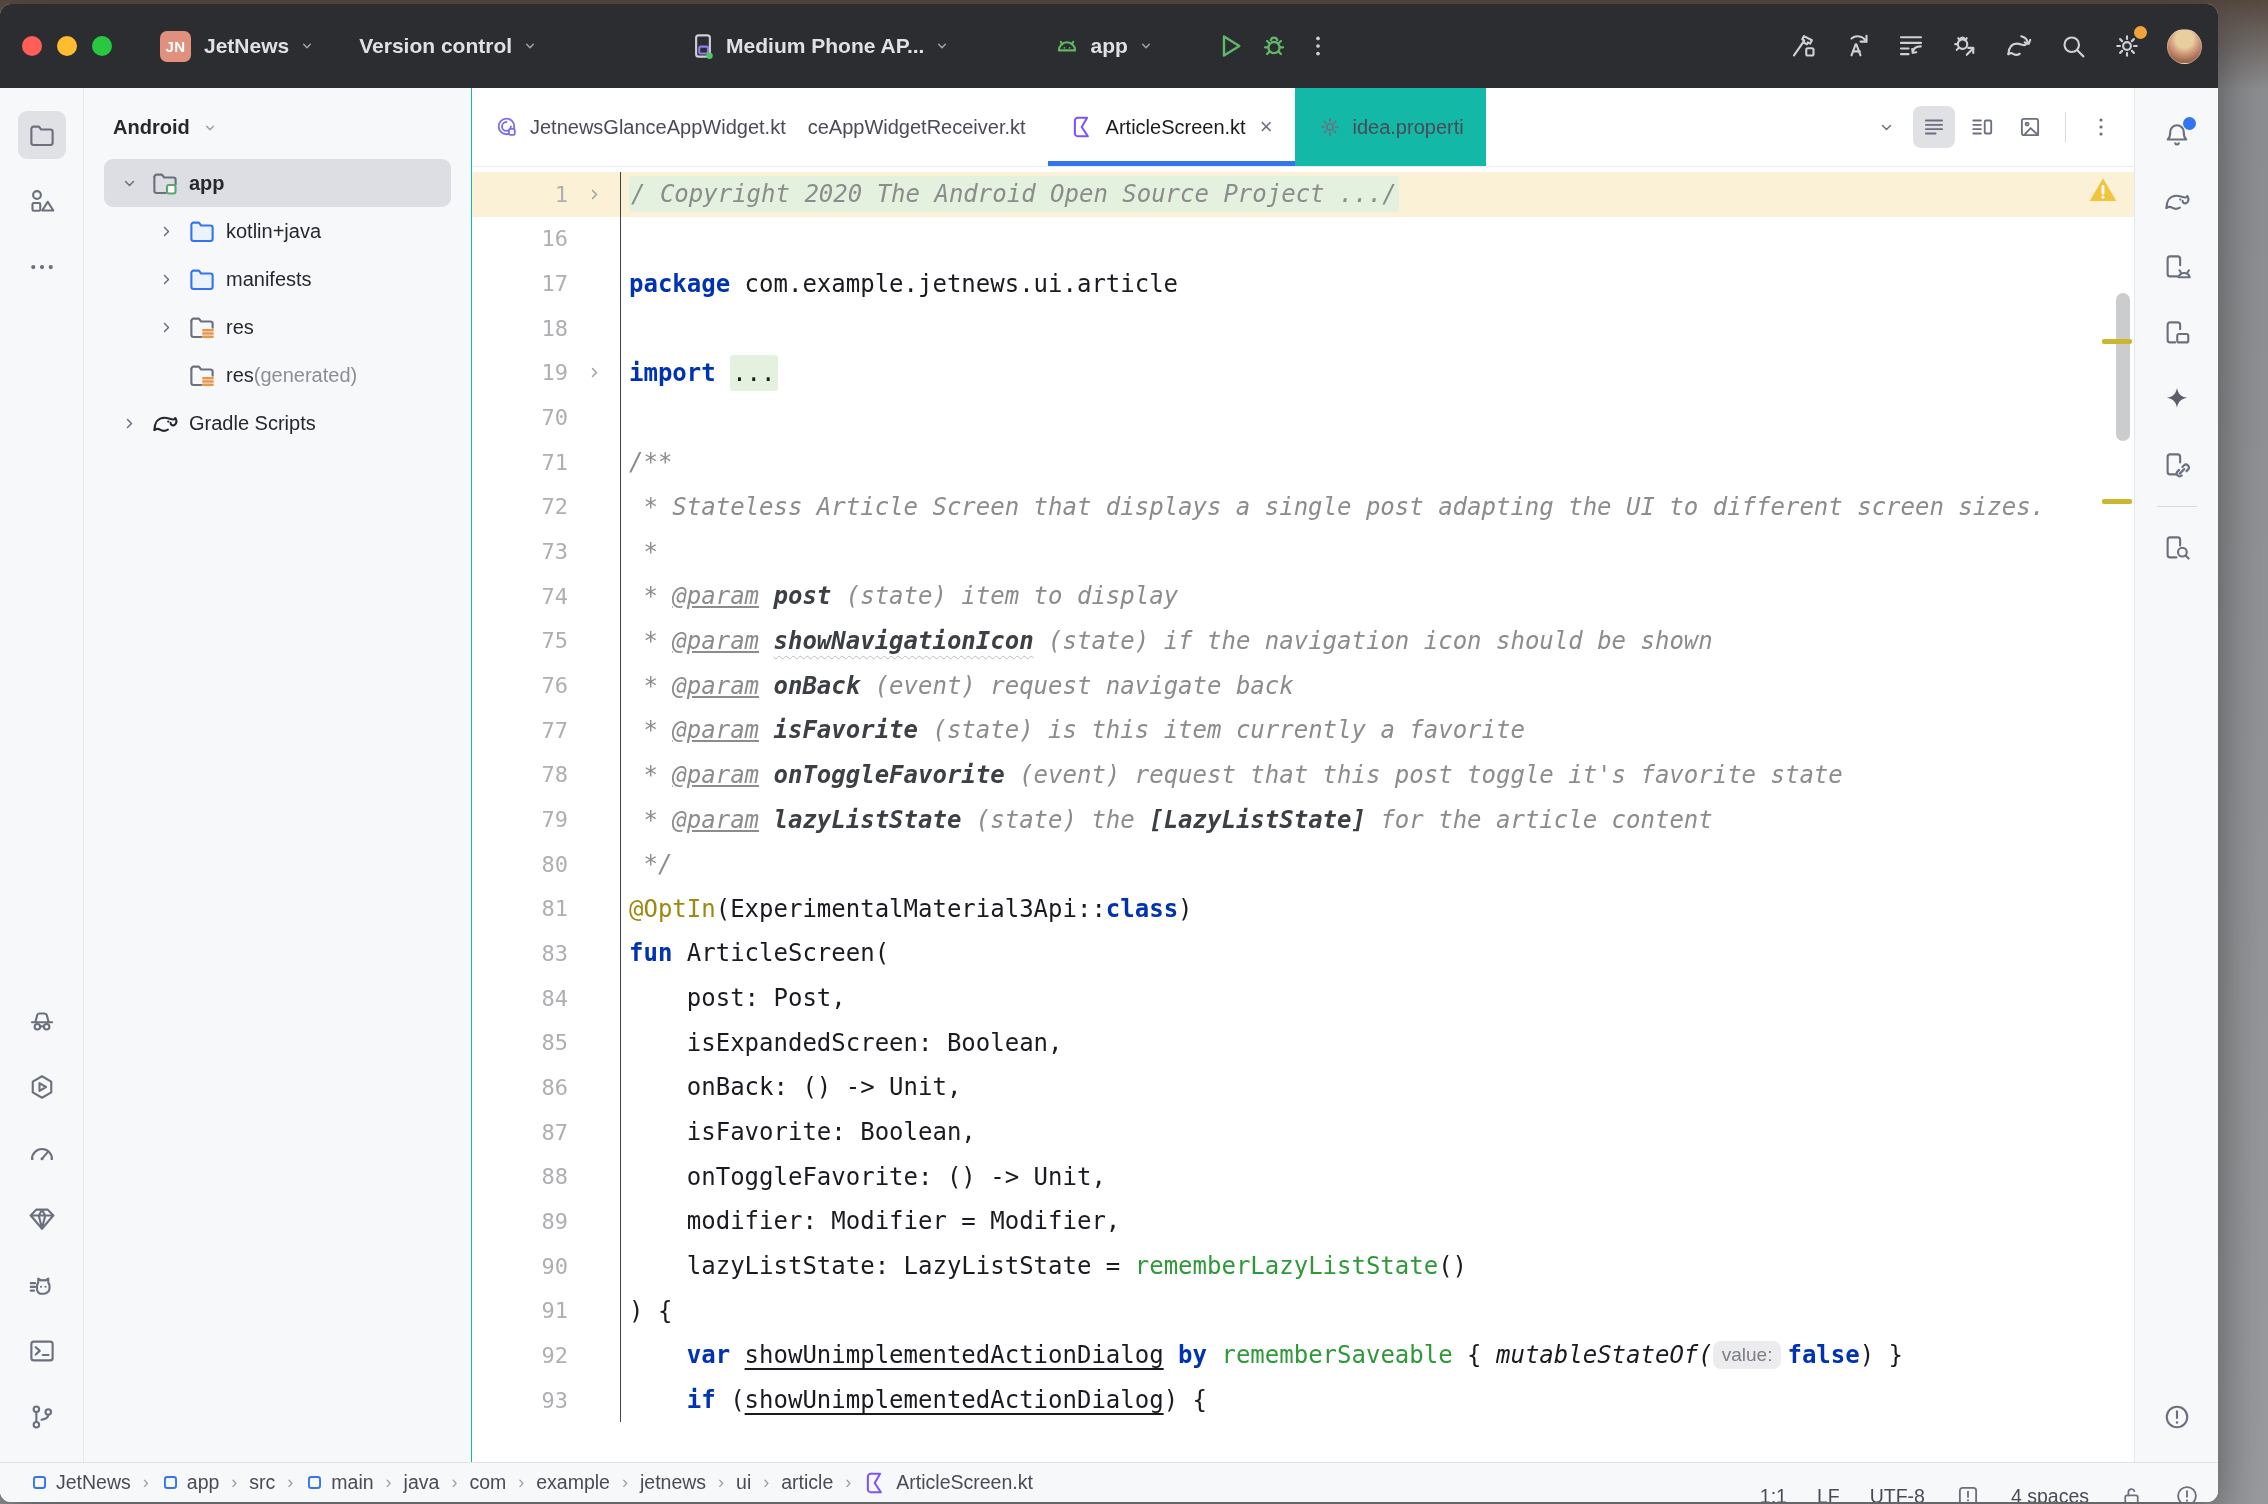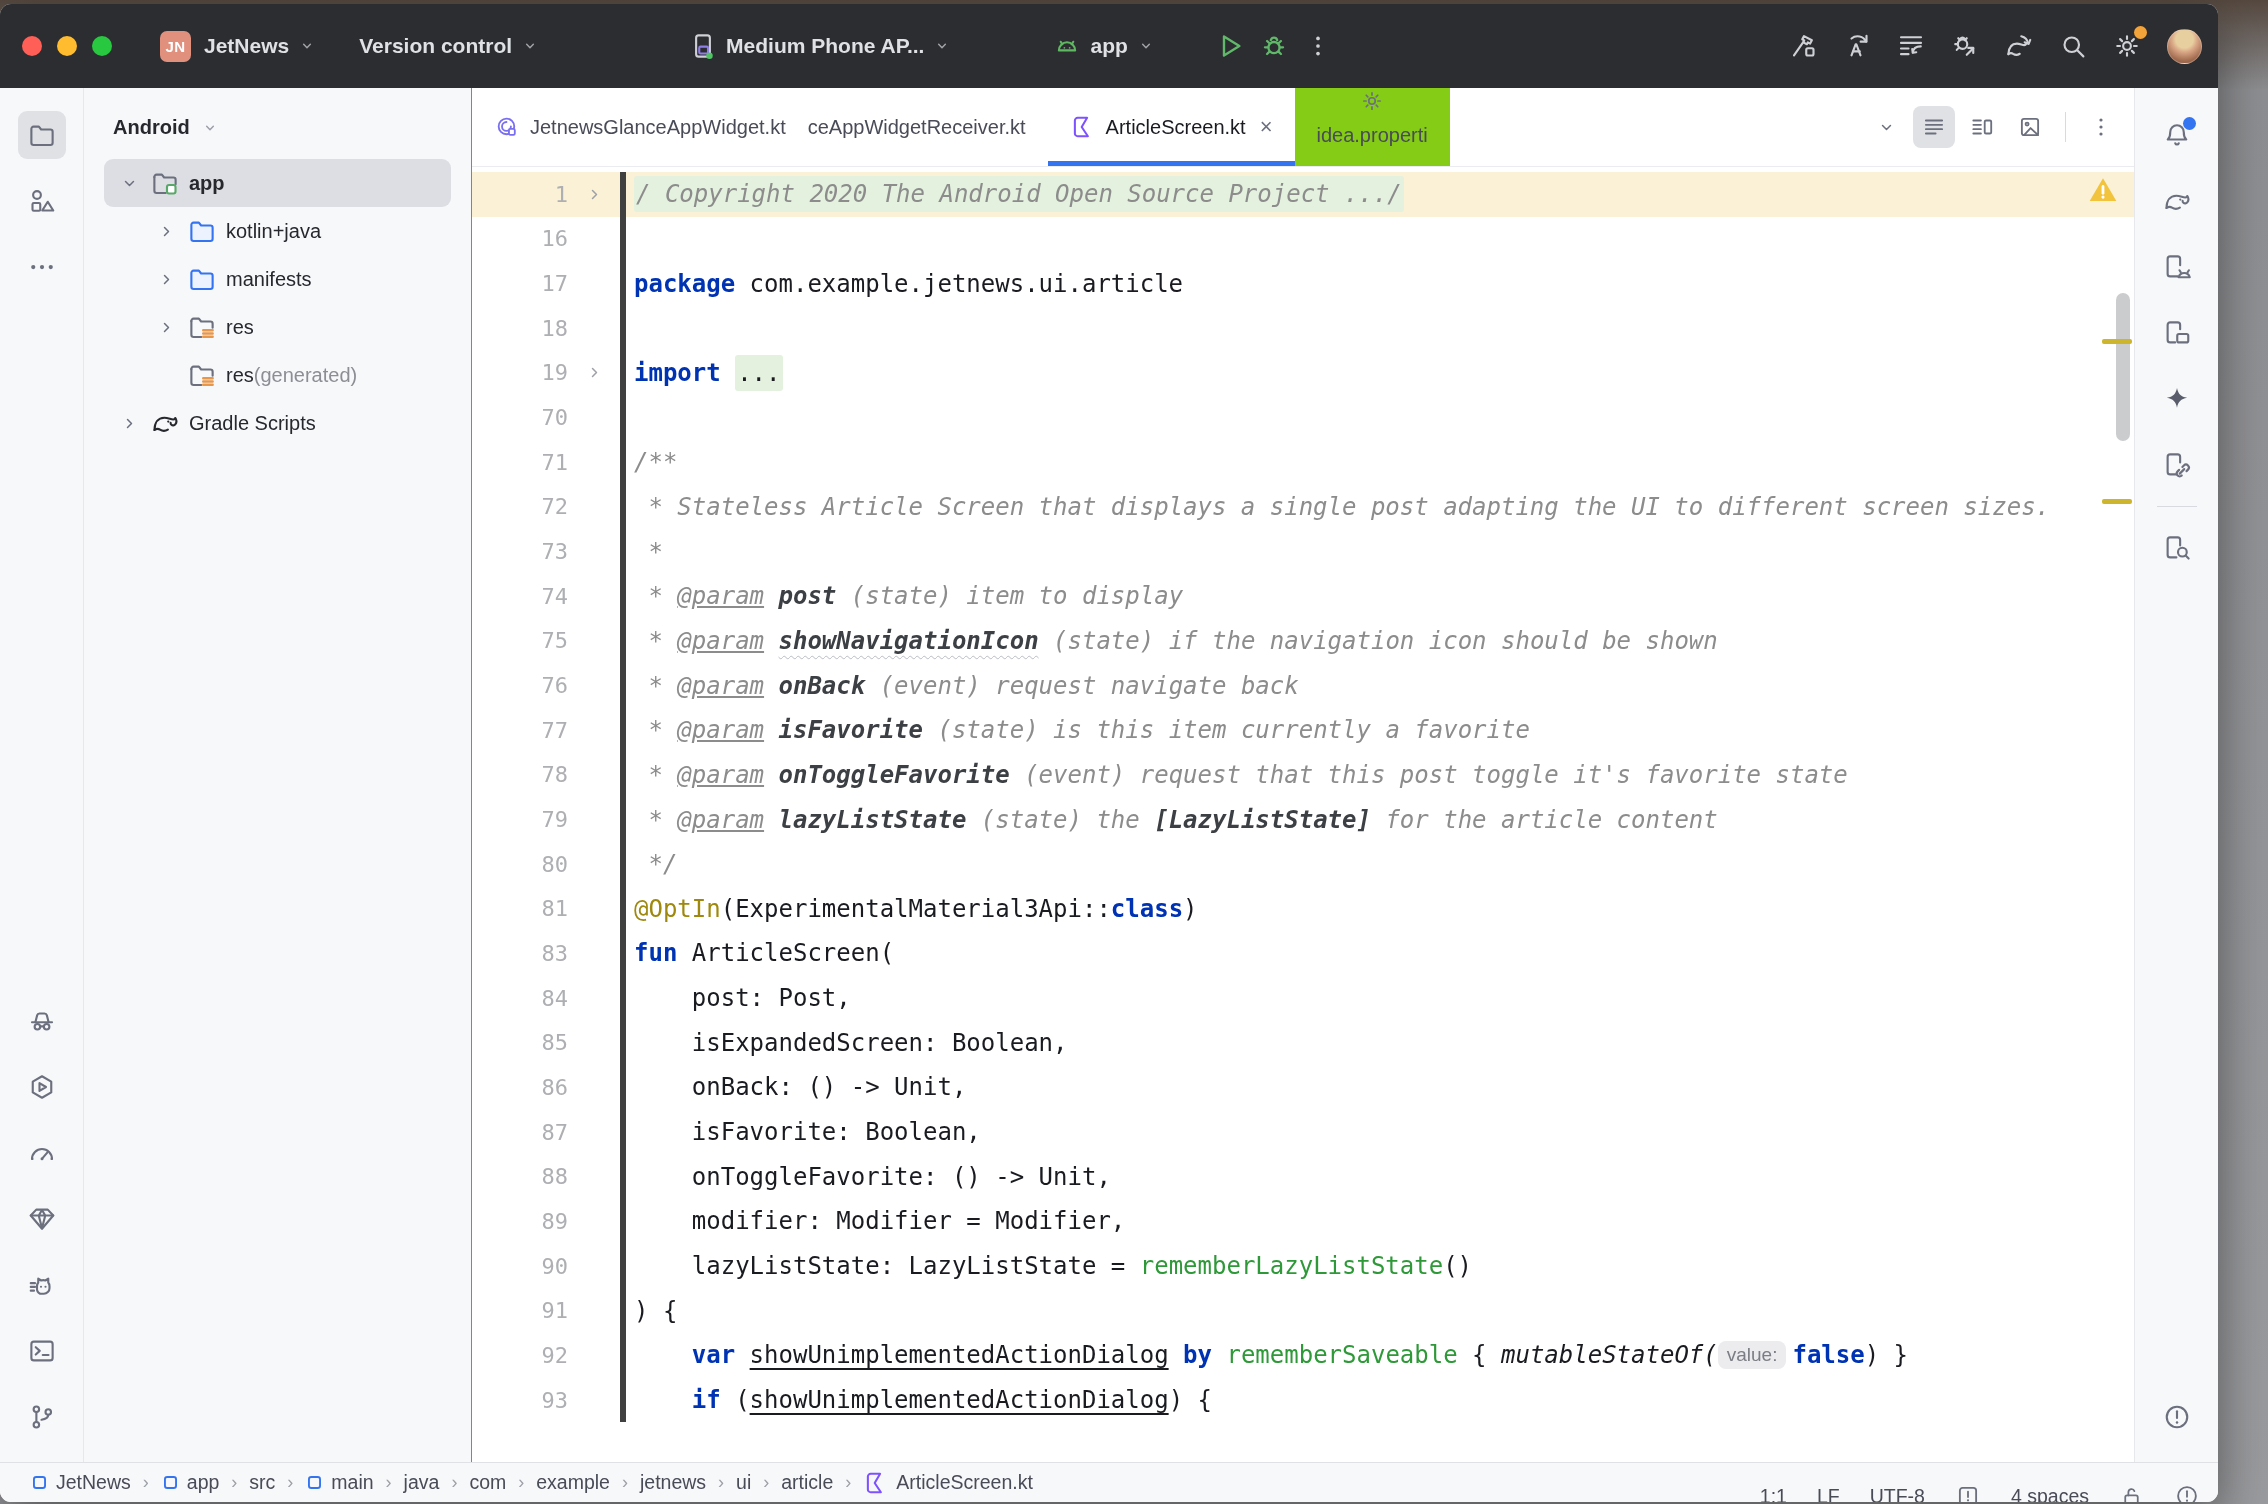--- a/index.html
+++ b/index.html
@@ -76,39 +76,39 @@
   .editor{
     position:absolute; left:472px; top:84px; right:84px; bottom:40px; background:#fff;
   }
   .tabs{
     height:79px; display:flex; align-items:stretch; border-bottom:1px solid #ebecf0;
     font-size:20px; color:#494b57; background:#fff; overflow:hidden; position:relative;
   }
   .tab{ display:flex; align-items:center; gap:10px; padding:0 22px; position:relative; white-space:nowrap; }
   .tab.active{ color:#1a1b20; }
   .tab.active::after{ content:""; position:absolute; left:0; right:0; bottom:0; height:5px; background:#3574f0; }
-  .tab.warnbg{ background:#84cc16;flex-direction:column; }
+  .tab.warnbg{ background:#14b8a6; }
   .tab .close{ color:#6c707e; font-size:22px; margin-left:4px; line-height:1; }
   .tab.clipped{ padding-left:0; }
   .tab-tools{ margin-left:auto; display:flex; align-items:center; gap:6px; padding-right:12px; color:#6c707e; }
   .tool-btn{ width:42px; height:42px; border-radius:8px; display:flex; align-items:center; justify-content:center; }
   .tool-btn.active{ background:#dfe1e5; }
   .vdiv{ width:1px; height:30px; background:#d8dadf; margin:0 8px; }
   
   .code-area{
     position:absolute; top:79px; left:0; right:0; bottom:0; overflow:hidden;
     font-family:"DejaVu Sans Mono", monospace; font-size:24px;
   }
   .code-lines{ position:absolute; top:5px; left:0; right:0; }
   .cline{ display:flex; height:44.66px; align-items:center; }
   .cline.caret-line{ background:#fbf1d6; }
   .gutter{ width:148px; flex:none; display:flex; align-items:center; height:100%; }
   .lnum{ width:96px; text-align:right; color:#aeafb2; font-size:22px; }
   .fold{ width:52px; display:flex; justify-content:center; color:#9da0a6; }
-  .ctext{ border-left:6px solid #404040; height:100%; display:flex; align-items:center; padding-left:8px; white-space:pre; color:#1a1b20; flex:1; }
+  .ctext{ border-left:1px solid #404040; height:100%; display:flex; align-items:center; padding-left:8px; white-space:pre; color:#1a1b20; flex:1; }
   .s-k{ color:#0033b3; font-weight:bold; }
   .s-ann{ color:#9e880d; }
   .s-doc{ color:#8c8c8c; font-style:italic; }
   .s-tag{ text-decoration:underline; }
   .s-pn{ color:#3c3f43; font-weight:bold; }
   .s-wavy{ text-decoration-line:underline; text-decoration-style:wavy; text-decoration-color:#b8bcc2; text-decoration-thickness:1px; text-underline-offset:6px; }
   .s-fn{ color:#2f9939; }
   .s-u{ text-decoration:underline; text-underline-offset:5px; }
   .s-it{ font-style:italic; }
   .s-fold{ background:#e3f1de; border-radius:3px; padding:4px 2px; }

